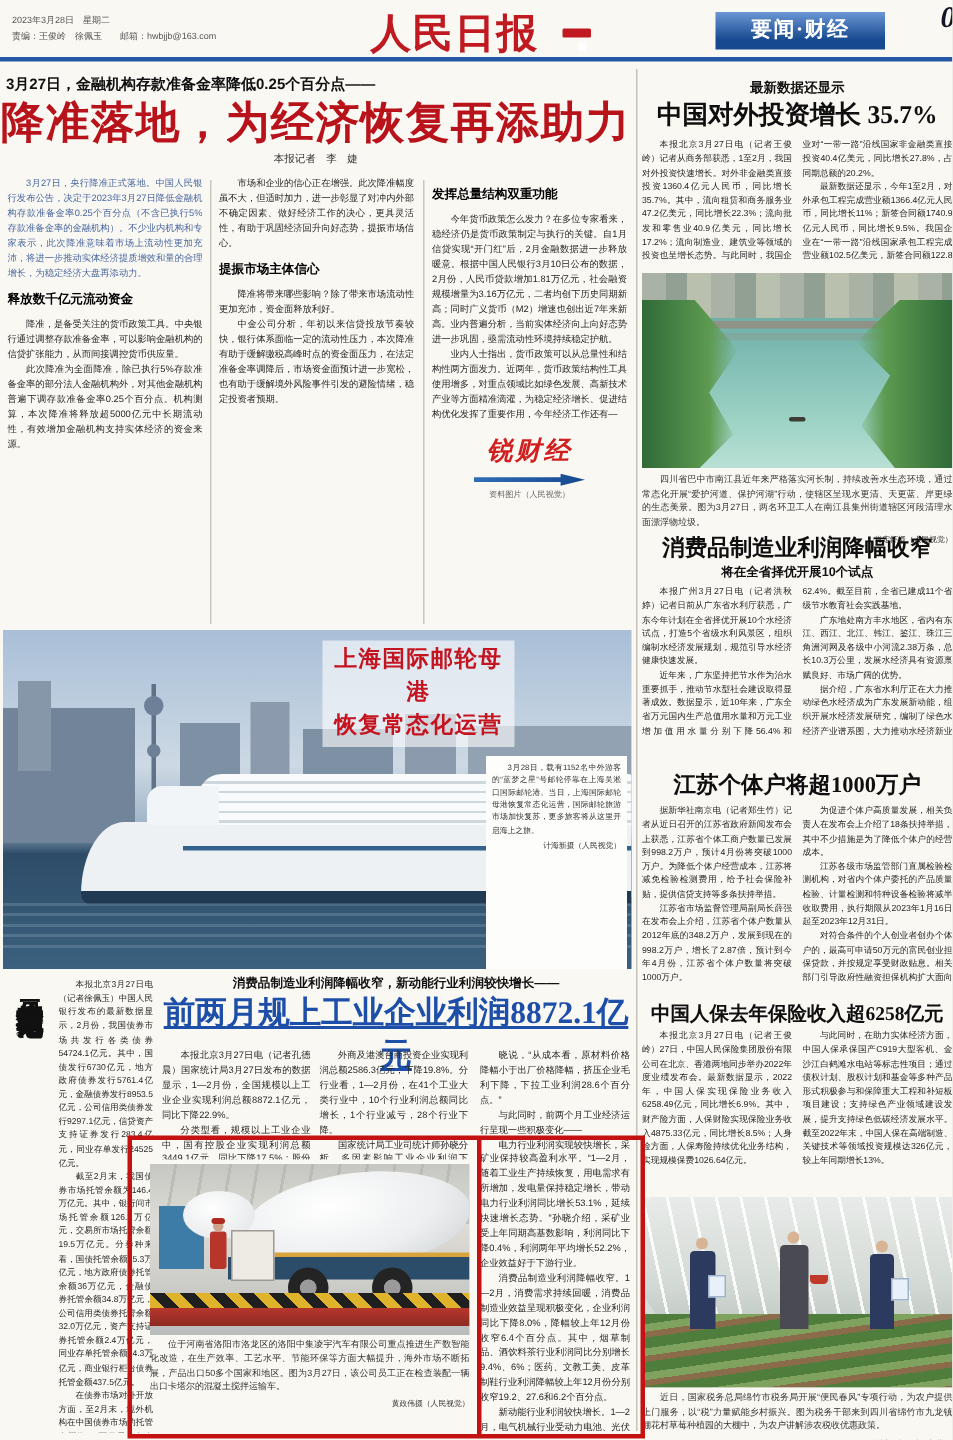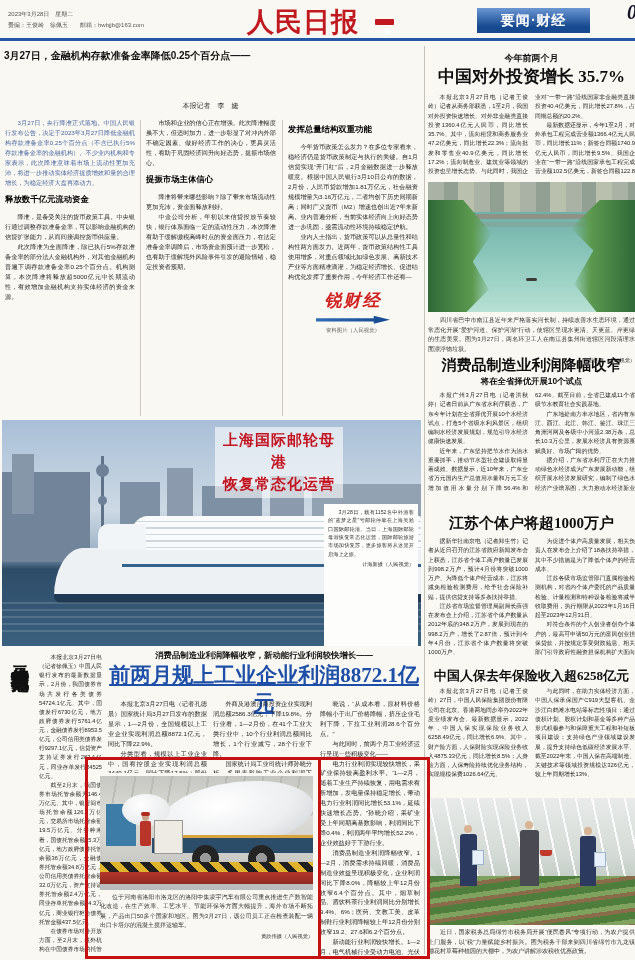--- a/index.html
+++ b/index.html
@@ -151,20 +151,21 @@
   <div class="abs masthead">
     <span class="masthead-title serif">人民日报</span>
     <span class="masthead-badge">海外版</span>
   </div>
   <div class="abs section-box serif">要闻·财经</div>
   <div class="abs page-num serif">03</div>
   <div class="abs hdr-rule"></div>
   <div class="abs main-divider"></div>
 
   <div class="abs lead-kicker">3月27日，金融机构存款准备金率降低0.25个百分点——</div>
+  <div class="abs lead-headline serif">降准落地，为经济恢复再添助力</div>
   <div class="abs lead-byline">本报记者　李　婕</div>
 
   <div class="abs lead-col lead-col1">
     <div class="blue-lead">
         <p>3月27日，央行降准正式落地。中国人民银行发布公告，决定于2023年3月27日降低金融机构存款准备金率0.25个百分点（不含已执行5%存款准备金率的金融机构）。不少业内机构和专家表示，此次降准意味着市场上流动性更加充沛，将进一步推动实体经济提质增效和量的合理增长，为稳定经济大盘再添动力。</p>
       </div>
     <div class="col-subhead">释放数千亿元流动资金</div>
     <div>
         <p>降准，是备受关注的货币政策工具。中央银行通过调整存款准备金率，可以影响金融机构的信贷扩张能力，从而间接调控货币供应量。</p>
         <p>此次降准为全面降准，除已执行5%存款准备金率的部分法人金融机构外，对其他金融机构普遍下调存款准备金率0.25个百分点。机构测算，本次降准将释放超5000亿元中长期流动性，有效增加金融机构支持实体经济的资金来源。</p>
@@ -268,21 +269,21 @@
     <div>
         <p>位于河南省洛阳市洛龙区的洛阳中集凌宇汽车有限公司重点推进生产数智能化改造，在生产效率、工艺水平、节能环保等方面大幅提升，海外市场不断拓展，产品出口50多个国家和地区。图为3月27日，该公司员工正在检查装配一辆出口卡塔尔的混凝土搅拌运输车。</p>
       </div>
     <div class="credit-line">黄政伟摄（人民视觉）</div>
   </div>
 
   <div class="abs anno-box">
     <div class="anno-inner-line"></div>
   </div>
 
-  <div class="abs r-kicker" style="top:52px">今年前两个月</div>
+  <div class="abs r-kicker" style="top:52px">最新数据还显示</div>
   <div class="abs r-headline serif" style="top:65px;font-size:17px">中国对外投资增长 35.7%</div>
   <div class="abs two-col" style="top:93px;height:86px">
       <p>本报北京3月27日电（记者王俊岭）记者从商务部获悉，1至2月，我国对外投资快速增长。对外非金融类直接投资1360.4亿元人民币，同比增长35.7%。其中，流向租赁和商务服务业47.2亿美元，同比增长22.3%；流向批发和零售业40.9亿美元，同比增长17.2%；流向制造业、建筑业等领域的投资也呈增长态势。与此同时，我国企业对“一带一路”沿线国家非金融类直接投资40.4亿美元，同比增长27.8%，占同期总额的20.2%。</p>
       <p>最新数据还显示，今年1至2月，对外承包工程完成营业额1366.4亿元人民币，同比增长11%；新签合同额1740.9亿元人民币，同比增长9.5%。我国企业在“一带一路”沿线国家承包工程完成营业额102.5亿美元，新签合同额122.8亿美元，分别占同期总额的56.2%和48%。</p>
     </div>
 
   <div class="abs river-photo">
     <div class="river-top"></div>
     <div class="river-water"></div>
     <div class="river-bridge"></div>

